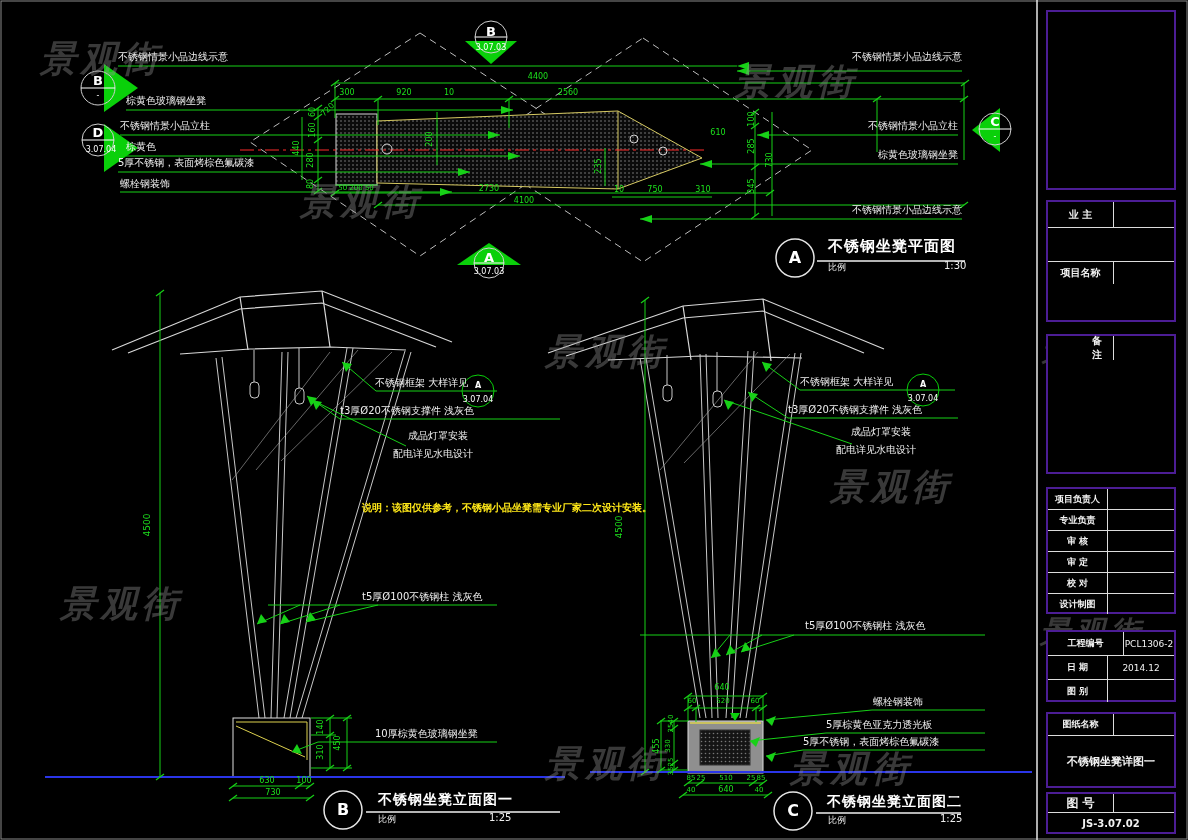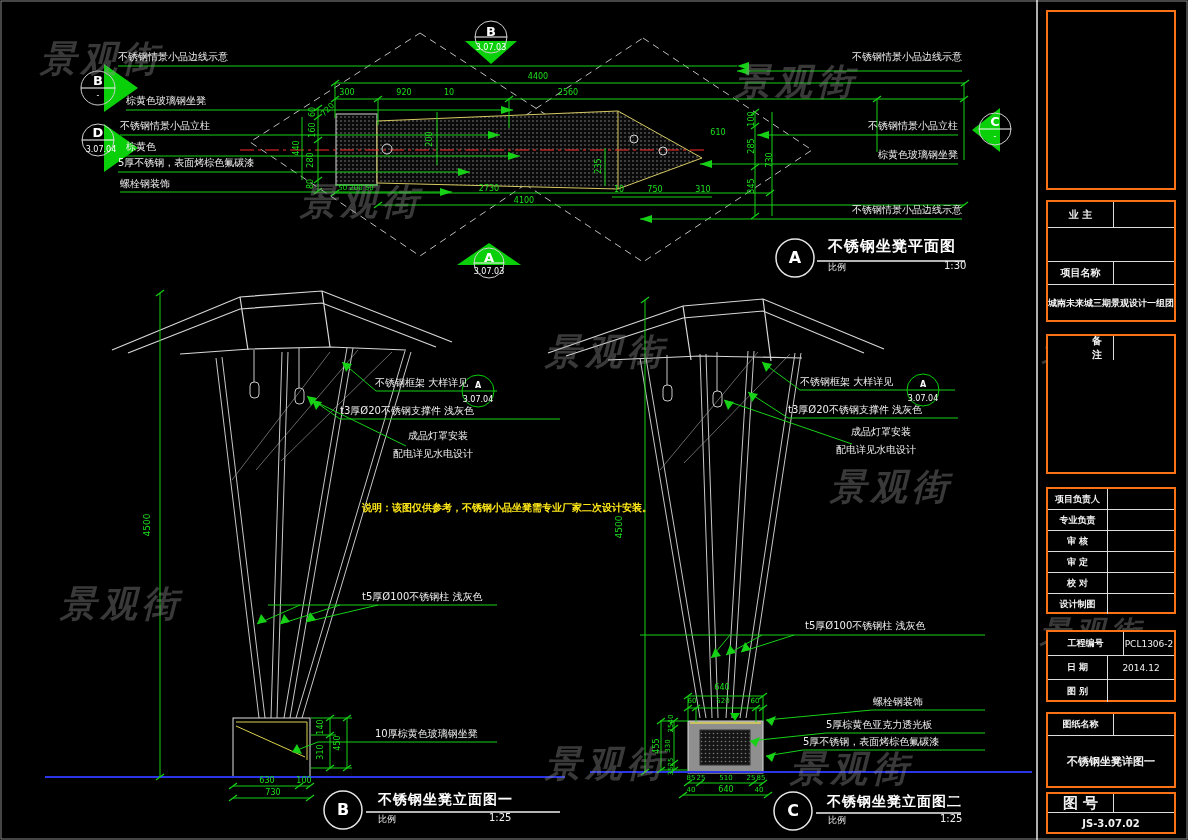--- a/index.html
+++ b/index.html
@@ -17,21 +17,21 @@
   .mref{color:#fff;font-size:8px;}
   .tletter{color:#fff;font-size:16px;font-weight:bold;}
   .ttitle{color:#fff;font-size:15px;font-weight:bold;letter-spacing:1px;}
   .tscale{color:#efefef;font-size:9px;}
   .tratio{color:#efefef;font-size:10px;}
   .note{color:#ffe818;font-size:10px;font-weight:bold;}
   .wm{position:absolute;color:rgba(150,150,150,.38);font-size:36px;font-weight:bold;
       font-style:italic;letter-spacing:5px;pointer-events:none;}
   
   #tblock{position:absolute;left:1046px;top:0;width:132px;color:#f2f2f2;}
-  .tb-box{position:absolute;left:0;width:130px;border:2px solid #f97316;box-sizing:border-box;background:#000;}
+  .tb-box{position:absolute;left:0;width:130px;border:2px solid #4c1d95;box-sizing:border-box;background:#000;}
   .tb-row{display:flex;border-bottom:1px solid #dcdcdc;align-items:center;}
   .tb-row:last-child{border-bottom:none;}
   .tb-cell-l{border-right:1px solid #dcdcdc;display:flex;align-items:center;justify-content:center;
              font-size:10px;font-weight:bold;height:100%;box-sizing:border-box;}
   .tb-cell-v{flex:1;display:flex;align-items:center;justify-content:center;font-size:10px;}
   .tb-free{display:flex;align-items:center;justify-content:center;text-align:center;}
 </style>
 </head>
 <body>
 
@@ -457,21 +457,20 @@
   <div class="tb-box" style="top:200px;height:122px;">
     <div class="tb-row" style="height:25px;">
       <div class="tb-cell-l" style="width:66px;">业  主</div>
       <div class="tb-cell-v"></div>
     </div>
     <div style="height:33px;border-bottom:1px solid #dcdcdc;"></div>
     <div class="tb-row" style="height:22px;">
       <div class="tb-cell-l" style="width:66px;">项目名称</div>
       <div class="tb-cell-v"></div>
     </div>
-    <div class="tb-free" style="height:36px;font-size:9px;font-weight:bold;">城南未来城三期景观设计一组团</div>
   </div>
 
   <div class="tb-box" style="top:334px;height:140px;">
     <div class="tb-row" style="height:24px;">
       <div class="tb-cell-l" style="width:66px;padding-left:44px;">备  注</div>
       <div class="tb-cell-v"></div>
     </div>
   </div>
 
   <div class="tb-box" style="top:487px;height:127px;">
@@ -519,20 +518,20 @@
   <div class="tb-box" style="top:712px;height:76px;">
     <div class="tb-row" style="height:21px;">
       <div class="tb-cell-l" style="width:66px;font-size:9px;">图纸名称</div>
       <div class="tb-cell-v"></div>
     </div>
     <div class="tb-free" style="height:50px;font-size:11px;font-weight:bold;">不锈钢坐凳详图一</div>
   </div>
 
   <div class="tb-box" style="top:792px;height:42px;">
     <div class="tb-row" style="height:18px;">
-      <div class="tb-cell-l" style="width:66px;font-size:15px;">图  号</div>
+      <div class="tb-cell-l" style="width:66px;font-size:12px;">图  号</div>
       <div class="tb-cell-v"></div>
     </div>
     <div class="tb-free" style="height:20px;font-size:10px;font-weight:bold;">JS-3.07.02</div>
   </div>
 </div>
 
 </div>
 
 </body></html>

